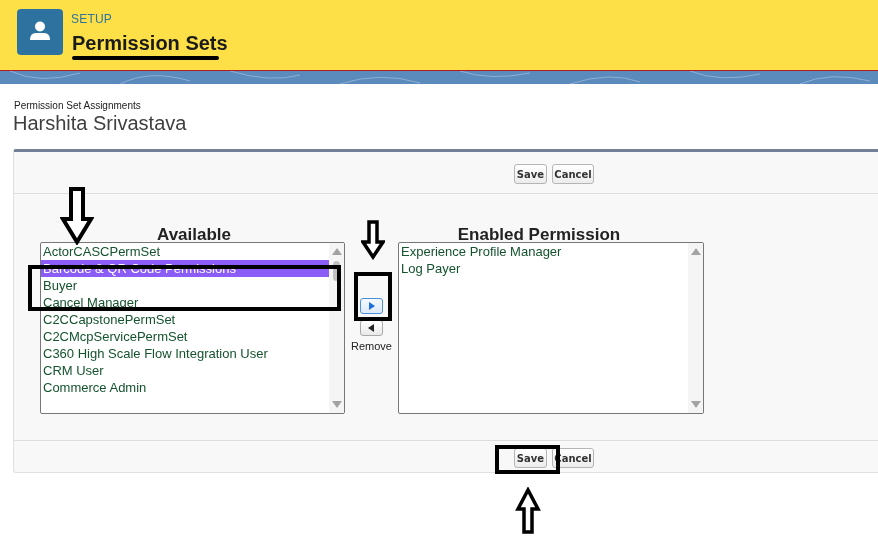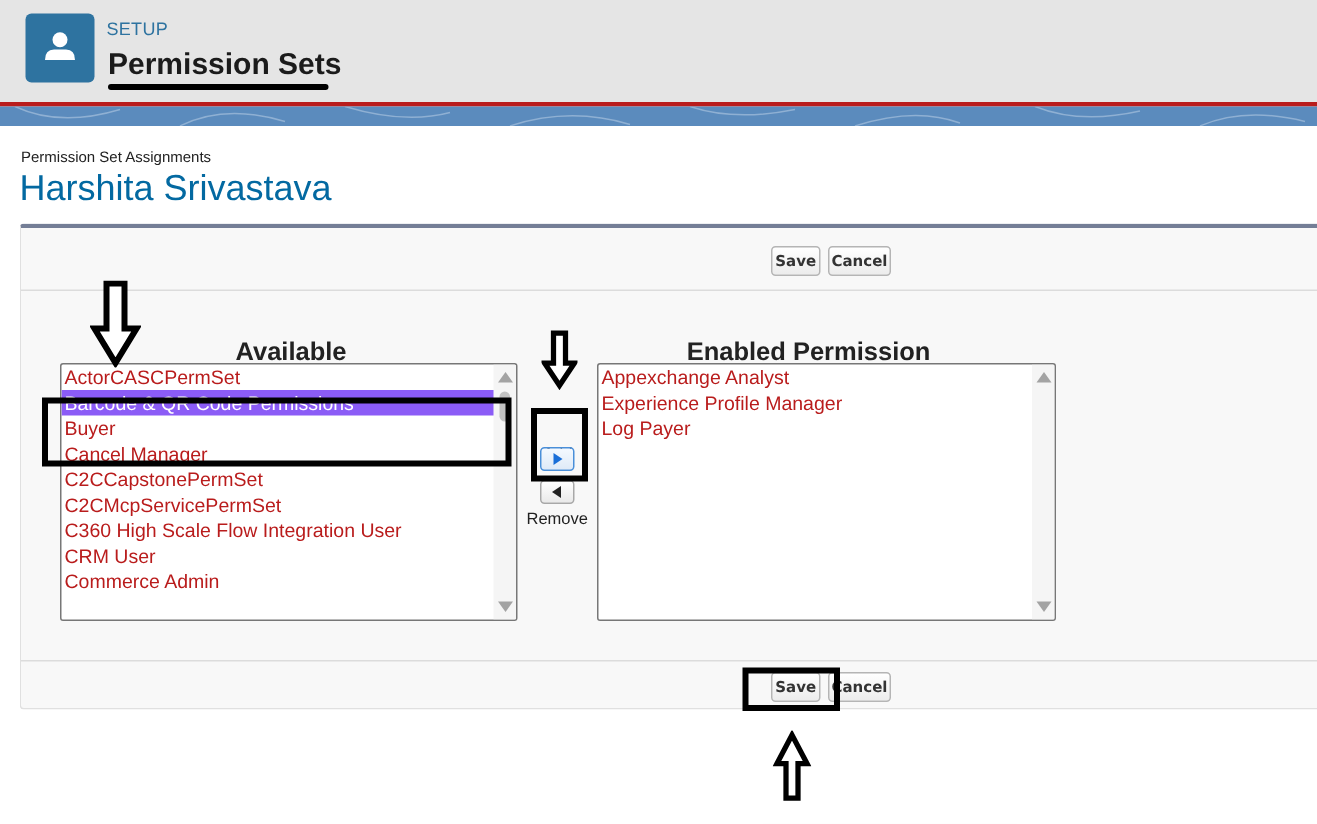--- a/index.html
+++ b/index.html
@@ -1,43 +1,43 @@
 <!DOCTYPE html>
 <html><head>
   <meta charset="utf-8">
   <style>
     * { box-sizing: border-box; margin: 0; padding: 0; }
     html, body { width: 878px; height: 549px; overflow: hidden; background: #ffffff; font-family: "Liberation Sans", sans-serif; position: relative; }
 
     
-    .setup-header { position: absolute; left: 0; top: 0; width: 878px; height: 71px; background: #e5e5e5; border-bottom: 3px solid #b91c1c; text-align: center; }
+    .setup-header { position: absolute; left: 0; top: 0; width: 878px; height: 71px; background: #fde047; border-bottom: 1px solid #b91c1c; text-align: center; }
     .header-icon { position: absolute; left: 17px; top: 9px; width: 46px; height: 46px; background: #2e73a0; border-radius: 4px; }
     .header-icon svg { position: absolute; left: 12px; top: 11px; }
     .setup-label { position: absolute; left: 71px; top: 12px; font-size: 12px; color: #2e73a0; letter-spacing: 0.2px; }
     .page-title { position: absolute; left: 72px; top: 32px; font-size: 20px; font-weight: bold; color: #1b1b1b; }
     .title-underline { position: absolute; left: 72px; top: 56px; width: 147px; height: 4px; background: #000; border-radius: 2px; }
 
     .banner { position: absolute; left: 0; top: 71px; width: 878px; height: 13px; background: #5b8bbd; overflow: hidden; }
     .banner svg { position: absolute; left: 0; top: 0; }
 
     
     .assign-label { position: absolute; left: 14px; top: 100px; font-size: 10px; color: #222; }
-    .user-name { position: absolute; left: 13px; top: 112px; font-size: 24px; color: #0369a1; }
+    .user-name { position: absolute; left: 13px; top: 112px; font-size: 20px; color: #404040; }
 
     
     .panel { position: absolute; left: 13px; top: 149px; width: 870px; height: 324px; background: #f8f8f8; border: 1px solid #e0e0e0; border-top: 3px solid #747e96; border-radius: 3px; }
     .panel-top-bar { position: absolute; left: 0; top: 0; width: 100%; height: 42px; border-bottom: 1px solid #dcdcdc; }
     .panel-bottom-bar { position: absolute; left: 0; top: 288px; width: 100%; height: 33px; border-top: 1px solid #dcdcdc; }
 
     .btn { position: absolute; height: 20px; border: 1px solid #b5b5b5; border-radius: 3px; background: linear-gradient(#ffffff, #ececec); font-size: 10px; font-weight: bold; color: #333; display: flex; align-items: center; justify-content: center; cursor: pointer; font-family: "DejaVu Sans", sans-serif; }
 
     .col-header { position: absolute; font-size: 17px; font-weight: bold; color: #222; text-align: center; }
 
     .listbox { position: absolute; background: #fff; border: 1px solid #777; border-radius: 2px; overflow: hidden; }
-    .listbox .opt { height: 17px; line-height: 17px; font-size: 13px; color: #b91c1c; padding-left: 2px; white-space: nowrap; }
+    .listbox .opt { height: 17px; line-height: 17px; font-size: 13px; color: #14532d; padding-left: 2px; white-space: nowrap; }
     .listbox .opt.selected { background: #8b5cf6; color: #fff; margin-right: 14px; }
     .scroll-track { position: absolute; right: 0; top: 0; width: 15px; height: 100%; background: #f5f5f5; }
     .scroll-up, .scroll-down { position: absolute; left: 3px; width: 0; height: 0; border-left: 5px solid transparent; border-right: 5px solid transparent; }
     .scroll-up { top: 5px; border-bottom: 7px solid #a3a3a3; }
     .scroll-down { bottom: 5px; border-top: 7px solid #a3a3a3; }
     .scroll-thumb { position: absolute; left: 4px; top: 18px; width: 7px; height: 20px; background: #c2c2c2; border-radius: 4px; }
 
     .add-label, .remove-label { position: absolute; font-size: 11px; color: #222; }
     .arrow-btn { position: absolute; width: 23px; height: 16px; border: 1px solid #a8a8a8; border-radius: 3px; background: linear-gradient(#ffffff, #e9e9e9); cursor: pointer; }
     .arrow-btn .tri-right { position: absolute; left: 8px; top: 3px; width: 0; height: 0; border-top: 4px solid transparent; border-bottom: 4px solid transparent; border-left: 6px solid #1a6fd8; }
@@ -100,21 +100,20 @@
   <div class="add-label" style="left:348px; top:145px;">Add</div>
   <div class="arrow-btn add" style="left:346px; top:146px;">
     <span class="tri-right"></span>
   </div>
   <div class="arrow-btn" style="left:346px; top:168px;">
     <span class="tri-left"></span>
   </div>
   <div class="remove-label" style="left:337px; top:188px;">Remove</div>
 
   <div class="listbox" style="left:384px; top:90px; width:306px; height:172px;">
-    <div class="opt">Appexchange Analyst</div>
     <div class="opt">Experience Profile Manager</div>
     <div class="opt">Log Payer</div>
     <div class="scroll-track">
       <div class="scroll-up"></div>
       <div class="scroll-down"></div>
     </div>
   </div>
 
   <div class="panel-bottom-bar">
     <div class="btn" style="left:500px; top:7px; width:33px;">Save</div>

